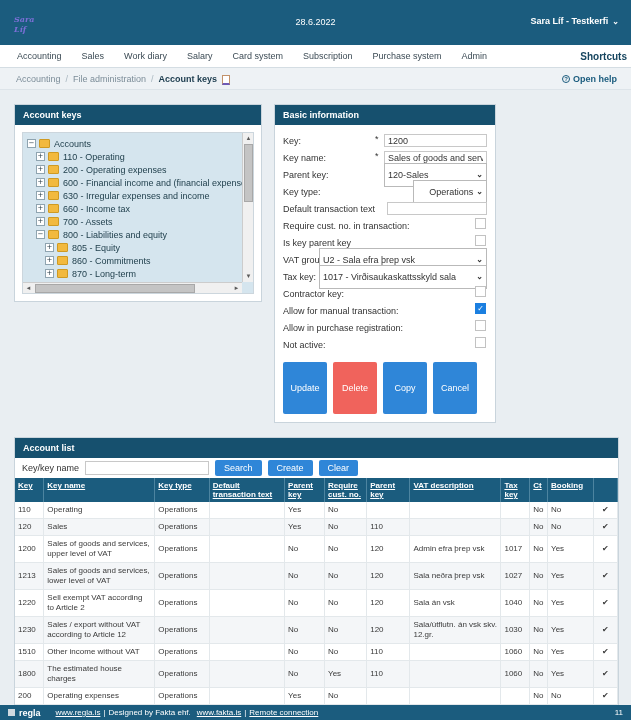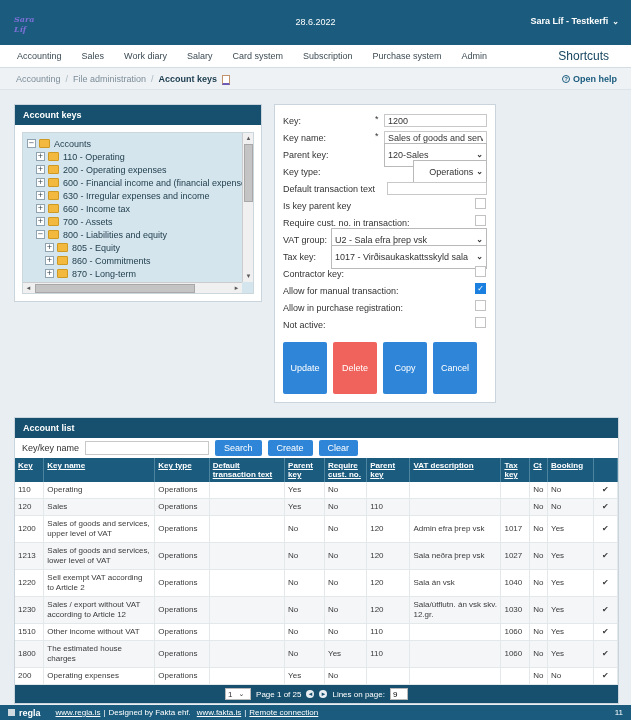--- a/index.html
+++ b/index.html
@@ -39,21 +39,21 @@
   .navbar {
     height: 23px; background: #ffffff; border-bottom: 1px solid #d4dde3;
     display: flex; align-items: center; padding: 0 12px; position: relative;
   }
   .navitem {
     color: #3c4b55; font-size: 9px; padding: 0 10px; cursor: pointer;
     white-space: nowrap;
   }
   .navitem:first-child { padding-left: 5px; }
   .shortcuts {
-    position: absolute; right: 22px; color: #16455f; font-weight: normal; font-size: 12px;
+    position: absolute; right: 4px; color: #16455f; font-weight: bold; font-size: 10px;
     cursor: pointer;
   }
 
   
   .crumbbar {
     height: 22px; background: #eef2f5; border-bottom: 1px solid #dde4e9;
     display: flex; align-items: center; padding: 0 16px; position: relative;
   }
   .crumb { color: #7c8d99; font-size: 9px; cursor: pointer; }
   .crumb.active { color: #1b3b4d; font-weight: bold; cursor: default; }
@@ -351,20 +351,21 @@
         </div>
         <div class="hbar">
           <div class="arr l">◄</div>
           <div class="thumb"></div>
           <div class="arr r">►</div>
         </div>
       </div>
     </div>
 
     <div class="panel" id="form-panel">
+      <div class="panel-head">Basic information</div>
       <div class="form-body">
 
         <div class="frow">
           <span class="flabel">Key:</span>
           <span class="req">*</span>
           <span class="fctrl"><input class="txt" type="text" value="1200" style=""></span>
         </div>
 
         <div class="frow">
           <span class="flabel">Key name:</span>
@@ -391,42 +392,42 @@
             </div>
           </span>
         </div>
 
         <div class="frow">
           <span class="flabel">Default transaction text</span>
           <span class="fctrl" style="left:104px"><input class="txt" type="text" value="" style=""></span>
         </div>
 
         <div class="frow">
+          <span class="flabel">Require cust. no. in transaction:</span>
+          <span class="cbox"></span>
+        </div>
+
+        <div class="frow">
           <span class="flabel">Is key parent key</span>
           <span class="cbox"></span>
         </div>
 
         <div class="frow">
-          <span class="flabel">Require cust. no. in transaction:</span>
-          <span class="cbox"></span>
-        </div>
-
-        <div class="frow">
           <span class="flabel">VAT group:</span>
-          <span class="fctrl" style="left:48px">
+          <span class="fctrl" style="left:36px">
             <div class="sel">
               <span class="txtv">U2 - Sala efra þrep vsk</span>
               <span class="cv">⌄</span>
             </div>
           </span>
         </div>
 
         <div class="frow">
           <span class="flabel">Tax key:</span>
-          <span class="fctrl" style="left:48px">
+          <span class="fctrl" style="left:36px">
             <div class="sel">
               <span class="txtv">1017 - Virðisaukaskattsskyld sala</span>
               <span class="cv">⌄</span>
             </div>
           </span>
         </div>
 
         <div class="frow">
           <span class="flabel">Contractor key:</span>
           <span class="cbox"></span>

